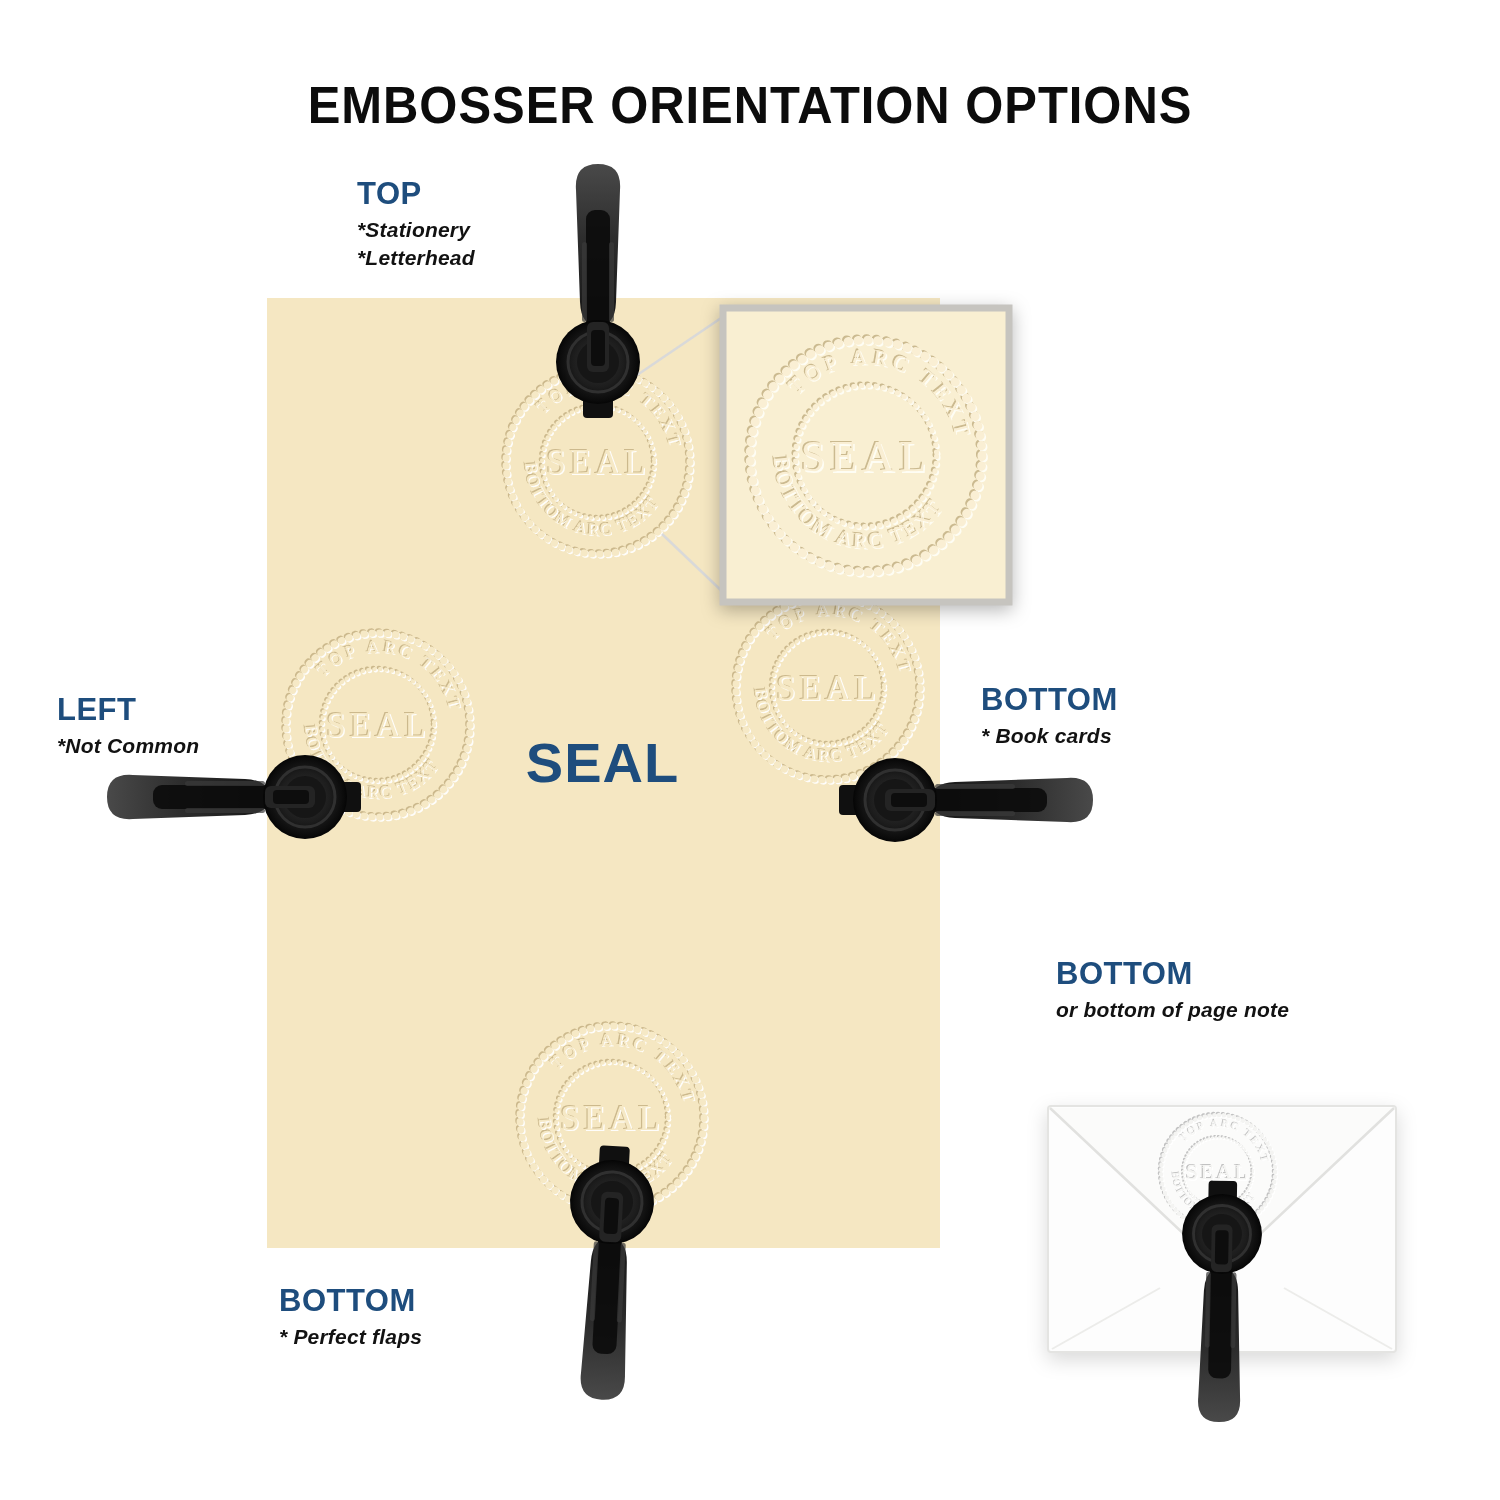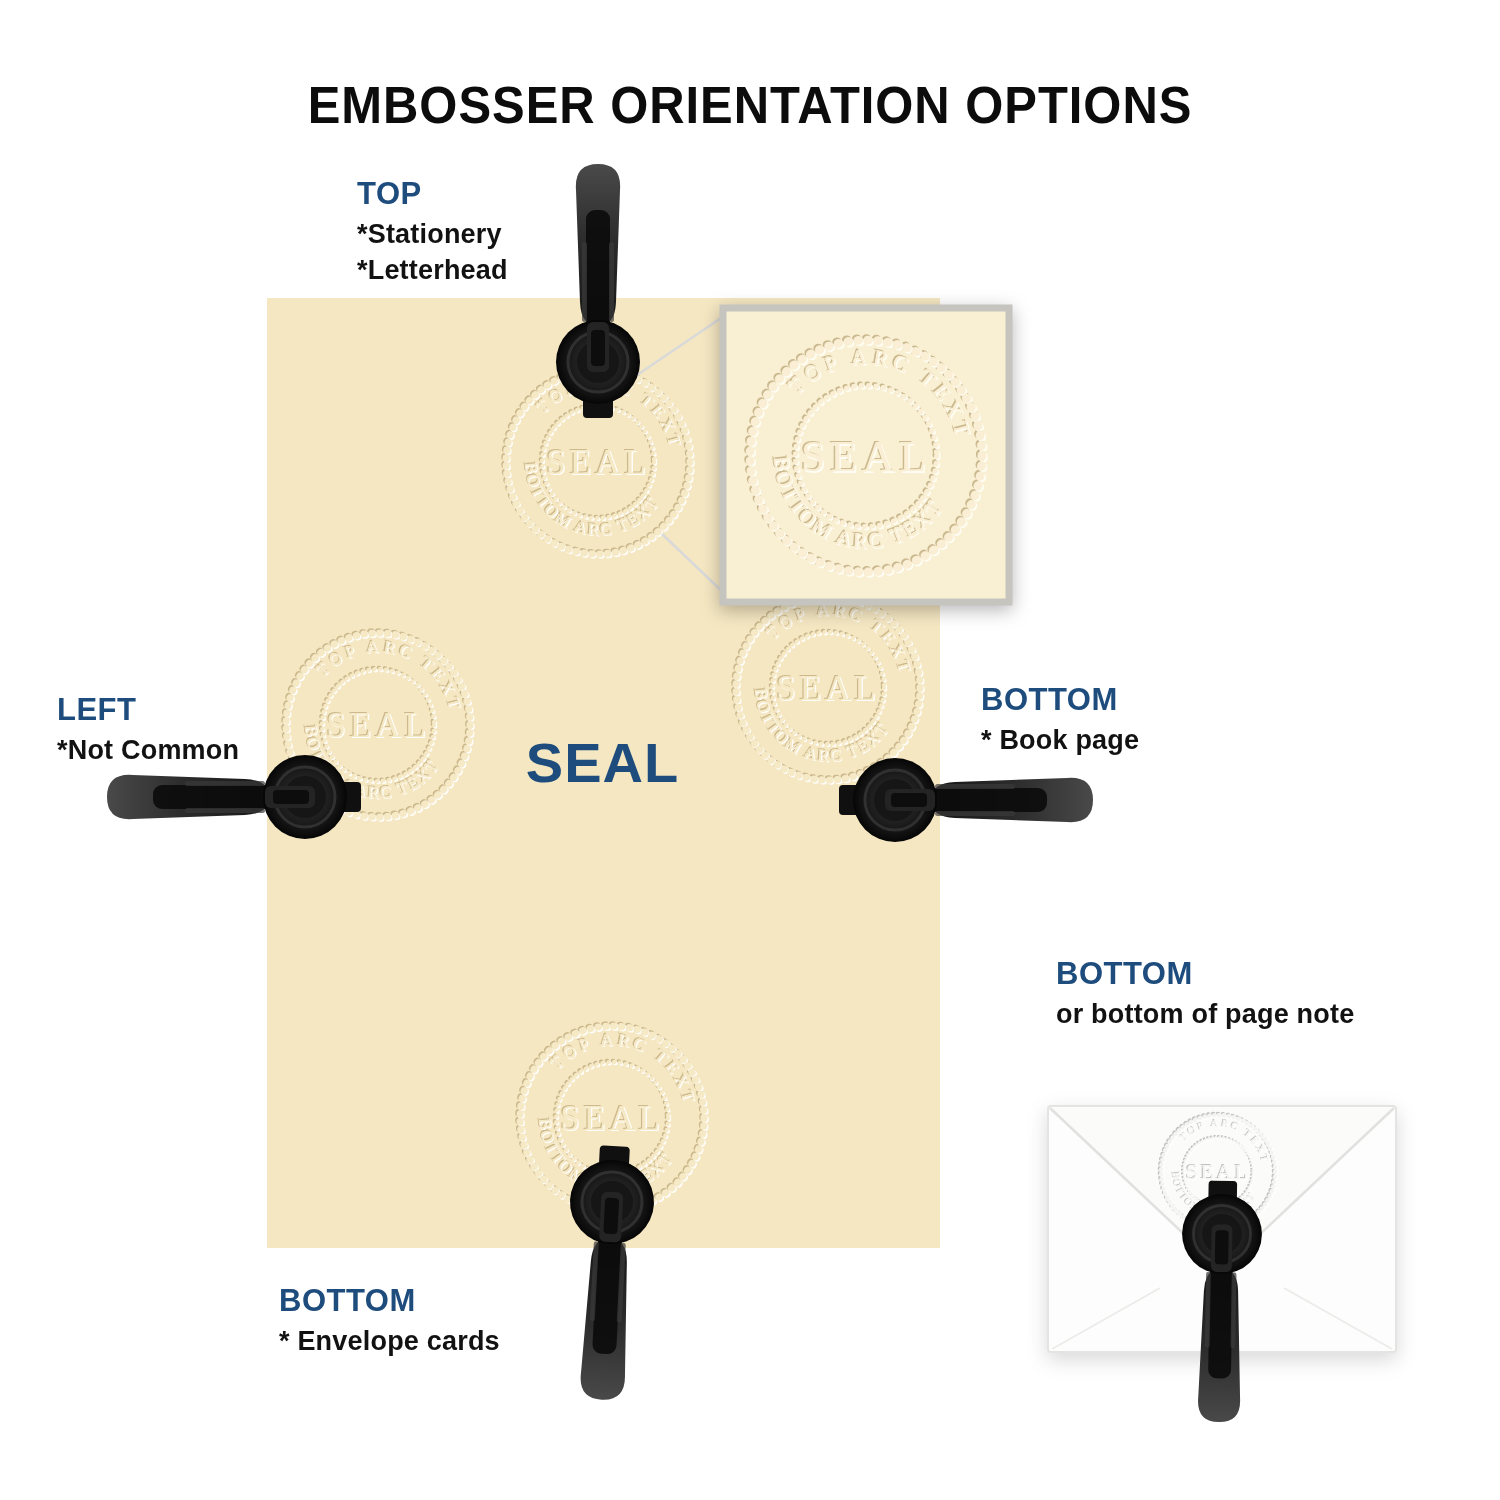--- a/index.html
+++ b/index.html
@@ -20,22 +20,22 @@
     font-size:51px;font-weight:800;letter-spacing:1px;color:#0c0c0c;
     transform:scaleX(.96);transform-origin:center;
     white-space:nowrap;
   }
   .scene{left:0;top:0;width:1500px;height:1500px;}
   .pos-label h2{
     margin:0 0 4px 0;font-size:31px;font-weight:800;color:var(--blue);
     letter-spacing:0.5px;
   }
   .pos-label .note{
-    margin:0;font-size:27px;font-weight:700;color:var(--ink);
-    line-height:1.34;letter-spacing:0.2px;white-space:nowrap;
+    margin:0;font-size:21px;font-weight:700;color:var(--ink);
+    line-height:1.34;letter-spacing:0.2px;white-space:nowrap;font-style:italic;
   }
   .caption{
     left:375px;top:724px;width:455px;text-align:center;
     font-size:56px;font-weight:800;color:var(--blue);
     line-height:1.38;letter-spacing:1px;
   }
   .lbl-top{left:357px;top:176px;}
   .lbl-left{left:57px;top:692px;}
   .lbl-right{left:981px;top:682px;}
   .lbl-bottom{left:279px;top:1283px;}
@@ -151,26 +151,26 @@
   <p class="note">*Letterhead</p>
 </div>
 
 <div class="abs pos-label lbl-left">
   <h2>LEFT</h2>
   <p class="note">*Not Common</p>
 </div>
 
 <div class="abs pos-label lbl-right">
   <h2>BOTTOM</h2>
-  <p class="note">* Book page</p>
+  <p class="note">* Book cards</p>
 </div>
 
 <div class="abs pos-label lbl-bottom">
   <h2>BOTTOM</h2>
-  <p class="note">* Envelope cards</p>
+  <p class="note">* Perfect flaps</p>
 </div>
 
 <div class="abs pos-label lbl-showcase">
   <h2>BOTTOM</h2>
   <p class="note">or bottom of page note</p>
 </div>
 
 <div class="abs caption">
   <div>SEAL</div>
 </div>

